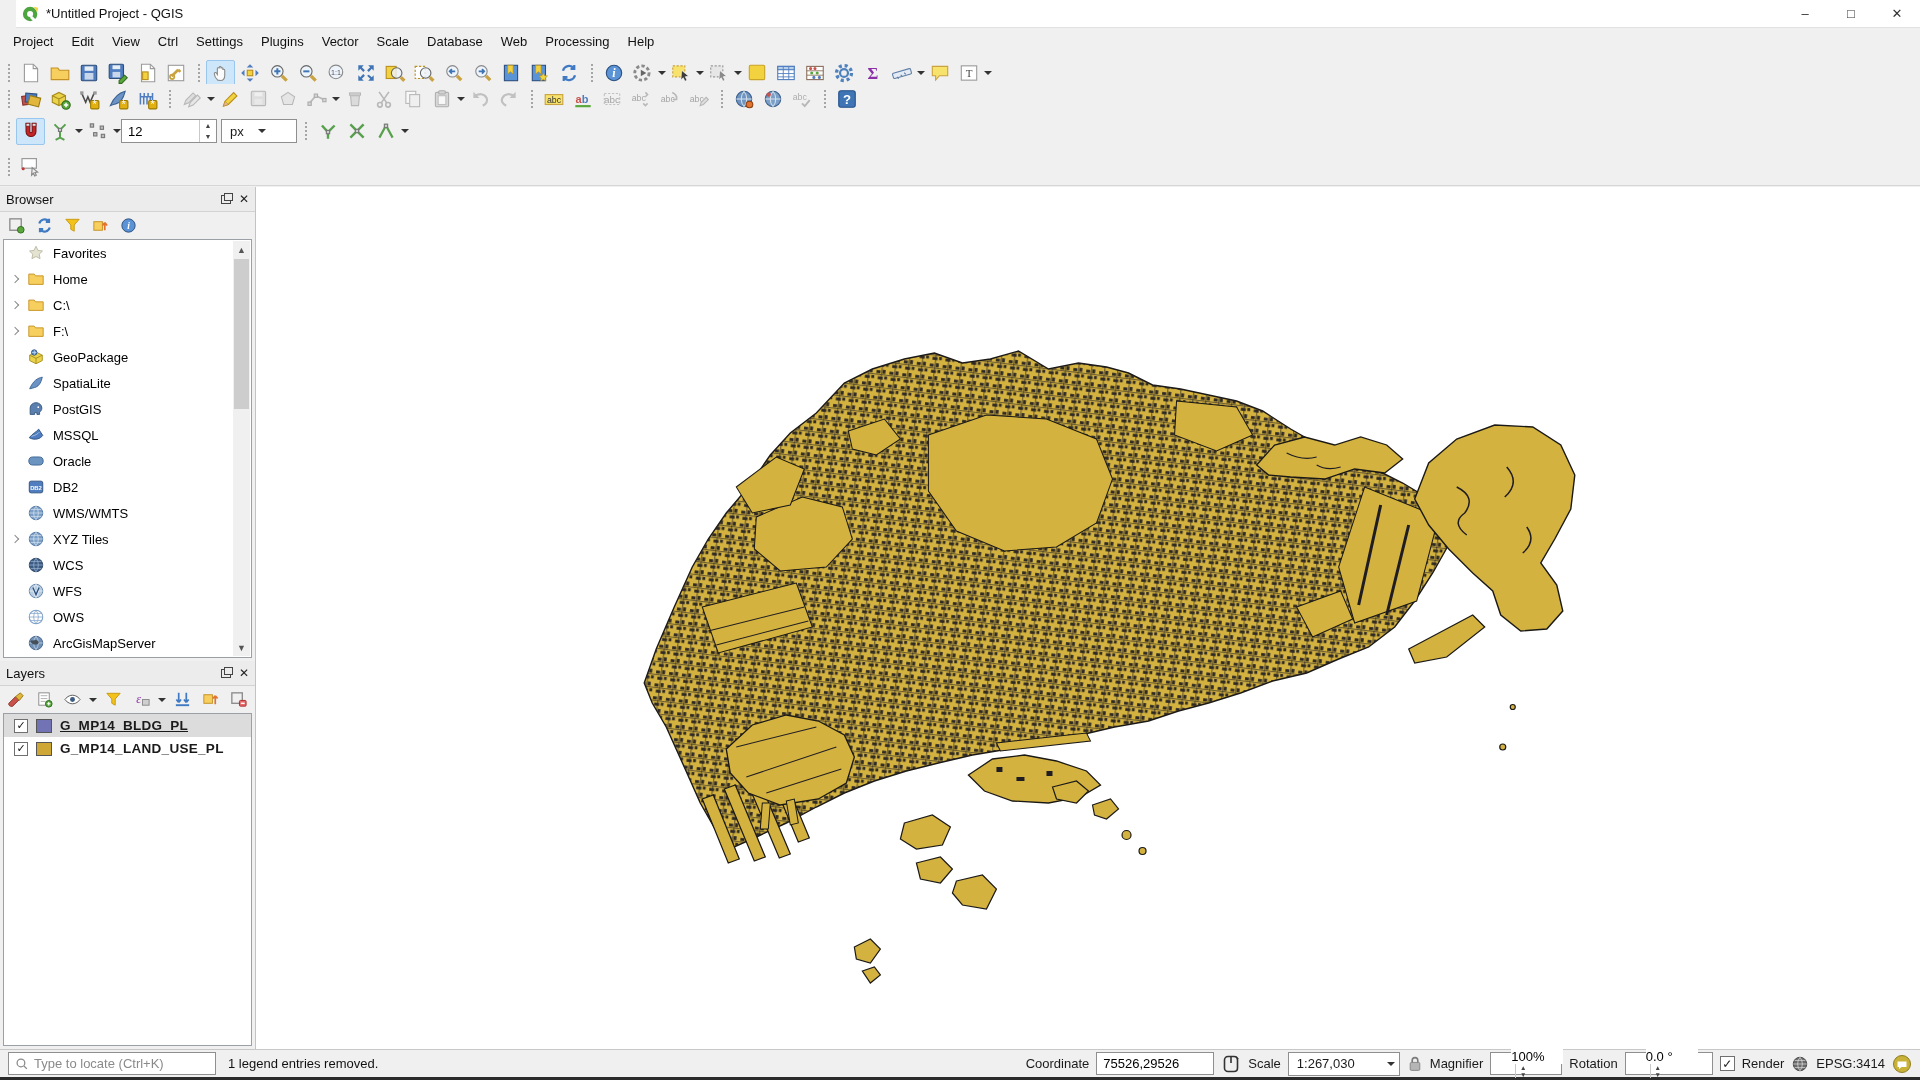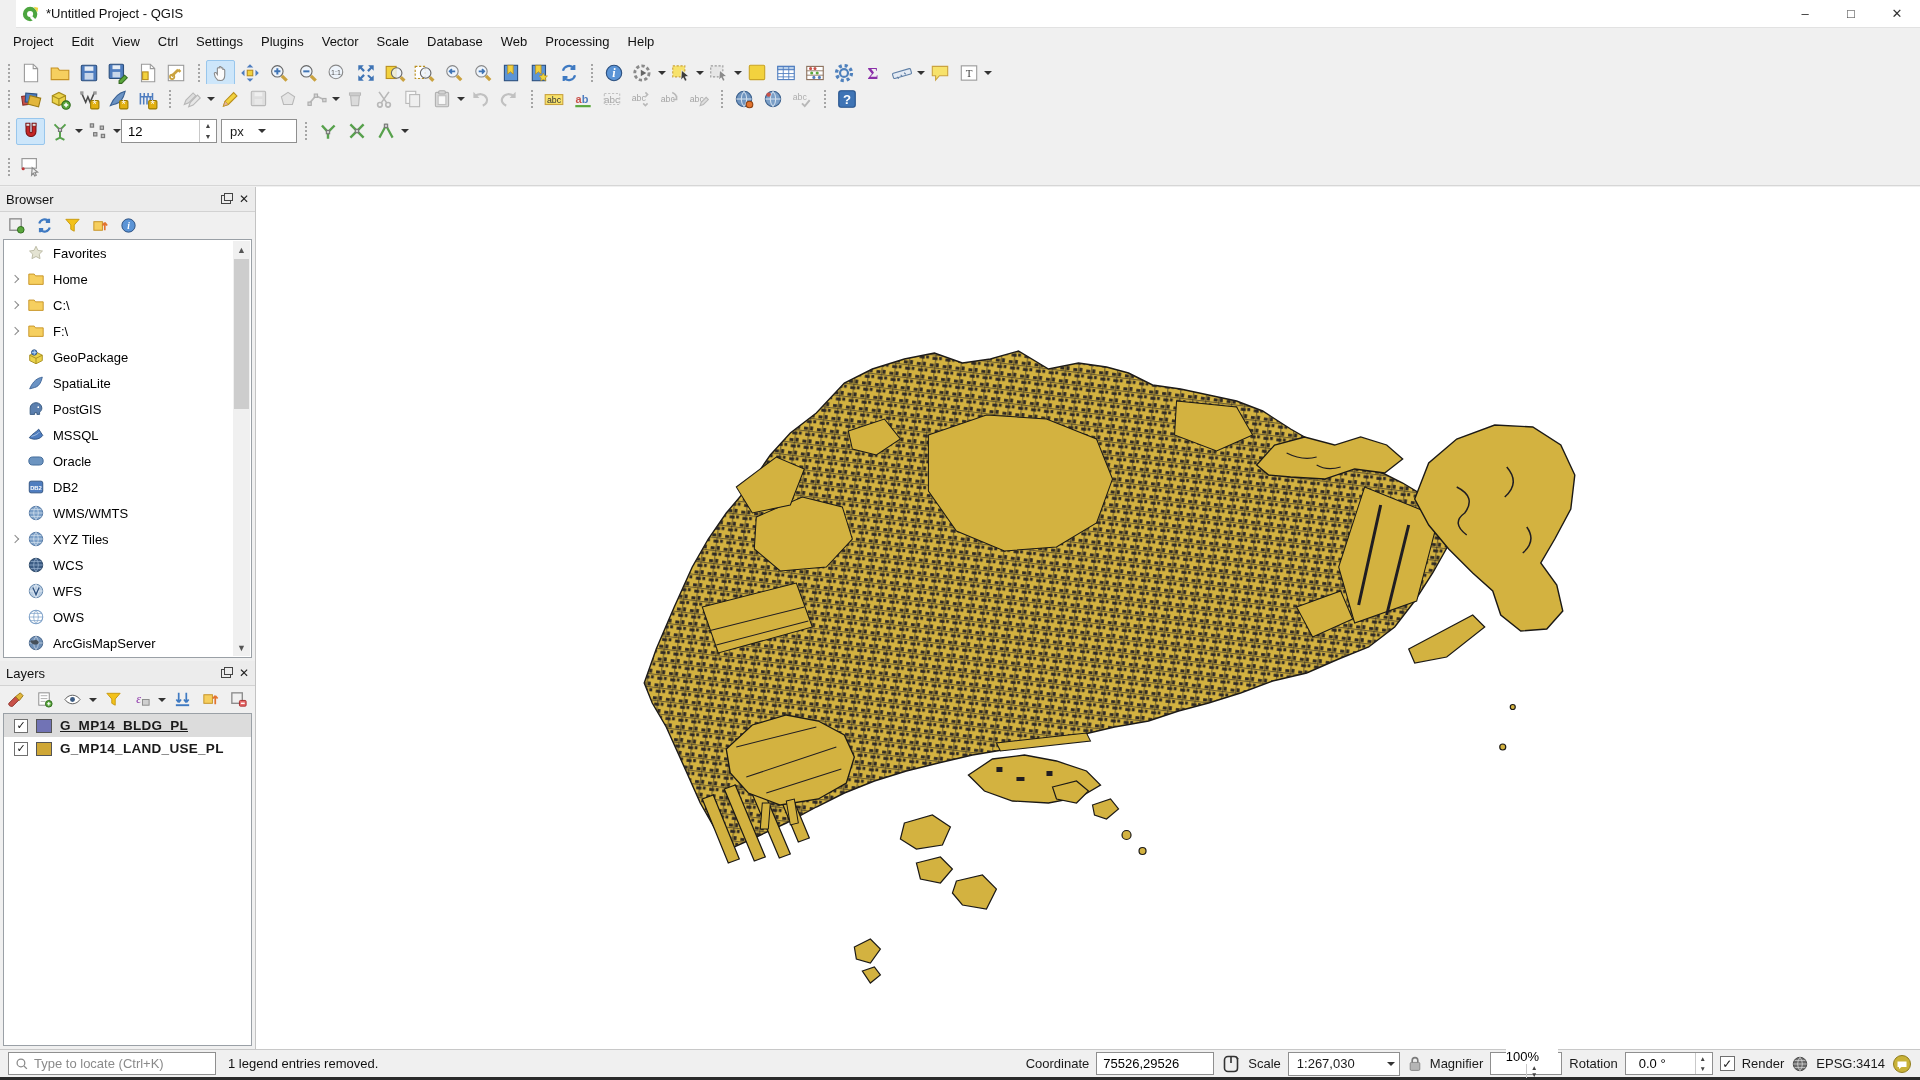--- a/index.html
+++ b/index.html
@@ -74,21 +74,21 @@
   .canvas svg { display:block; width:100%; height:100%; }
 
   
   .statusbar { position:absolute; left:0; right:0; bottom:0; height:31px; background:#f0f0f0; border-top:1px solid #c8c8c8; display:flex; align-items:center; padding:0 8px; border-bottom:3px solid #2b2b2b; }
   .locate { display:flex; align-items:center; width:208px; height:23px; background:#fff; border:1px solid #8f8f8f; padding:0 6px; }
   .locate input { border:none; outline:none; width:170px; font-size:13px; font-family:"Liberation Sans",sans-serif; color:#333; }
   .locate input::placeholder { color:#8a8a8a; }
   .sb-msg { margin-left:12px; font-size:13px; color:#111; }
   .sb-right { margin-left:auto; display:flex; align-items:center; gap:7px; }
   .sb-label { font-size:13px; }
-  .sb-box { background:#fff; border:1px solid #8f8f8f; height:23px; display:flex; align-items:center; justify-content:center; padding:0 11px; font-size:13px; }
+  .sb-box { background:#fff; border:1px solid #8f8f8f; height:23px; display:flex; justify-content:center; padding:0 20px; font-size:13px; }
   .sb-box input { border:none; outline:none; font-size:13px; font-family:"Liberation Sans",sans-serif; text-align:left; }
   .mini-spin { width:15px; height:21px; border-left:1px solid #c9c9c9; display:flex; flex-direction:column; margin-left:4px;}
   .mini-spin span { flex:1; display:flex; align-items:center; justify-content:center; font-size:6.5px; color:#444; }
   .rcb { width:15px; height:15px; background:#fff; border:1px solid #707070; display:flex; align-items:center; justify-content:center; font-size:12px; }
 </style>
 </head>
 <body>
 
 <div class="window">
 
@@ -954,21 +954,21 @@
         </svg>
       <span class="sb-label">Magnifier</span>
       <div class="sb-box" style="width:72px; padding-right:0;flex-direction:column;">
         <input style="width: 52px;" value="100%">
         <div class="mini-spin">
             <span>▲</span>
             <span>▼</span>
           </div>
       </div>
       <span class="sb-label">Rotation</span>
-      <div class="sb-box" style="width:88px; padding-right:0;">
+      <div class="sb-box" style="width:88px; padding-right:0;flex-direction:column;">
         <input style="width: 52px;" value="0.0 °">
         <div class="mini-spin">
             <span>▲</span>
             <span>▼</span>
           </div>
       </div>
       <span class="rcb">✓</span>
       <span class="sb-label">Render</span>
       <svg width="18" height="18" viewBox="0 0 20 20">
           <circle cx="10" cy="10" r="7.5" fill="#6a6a6a" stroke="#3c3c3c"></circle>

